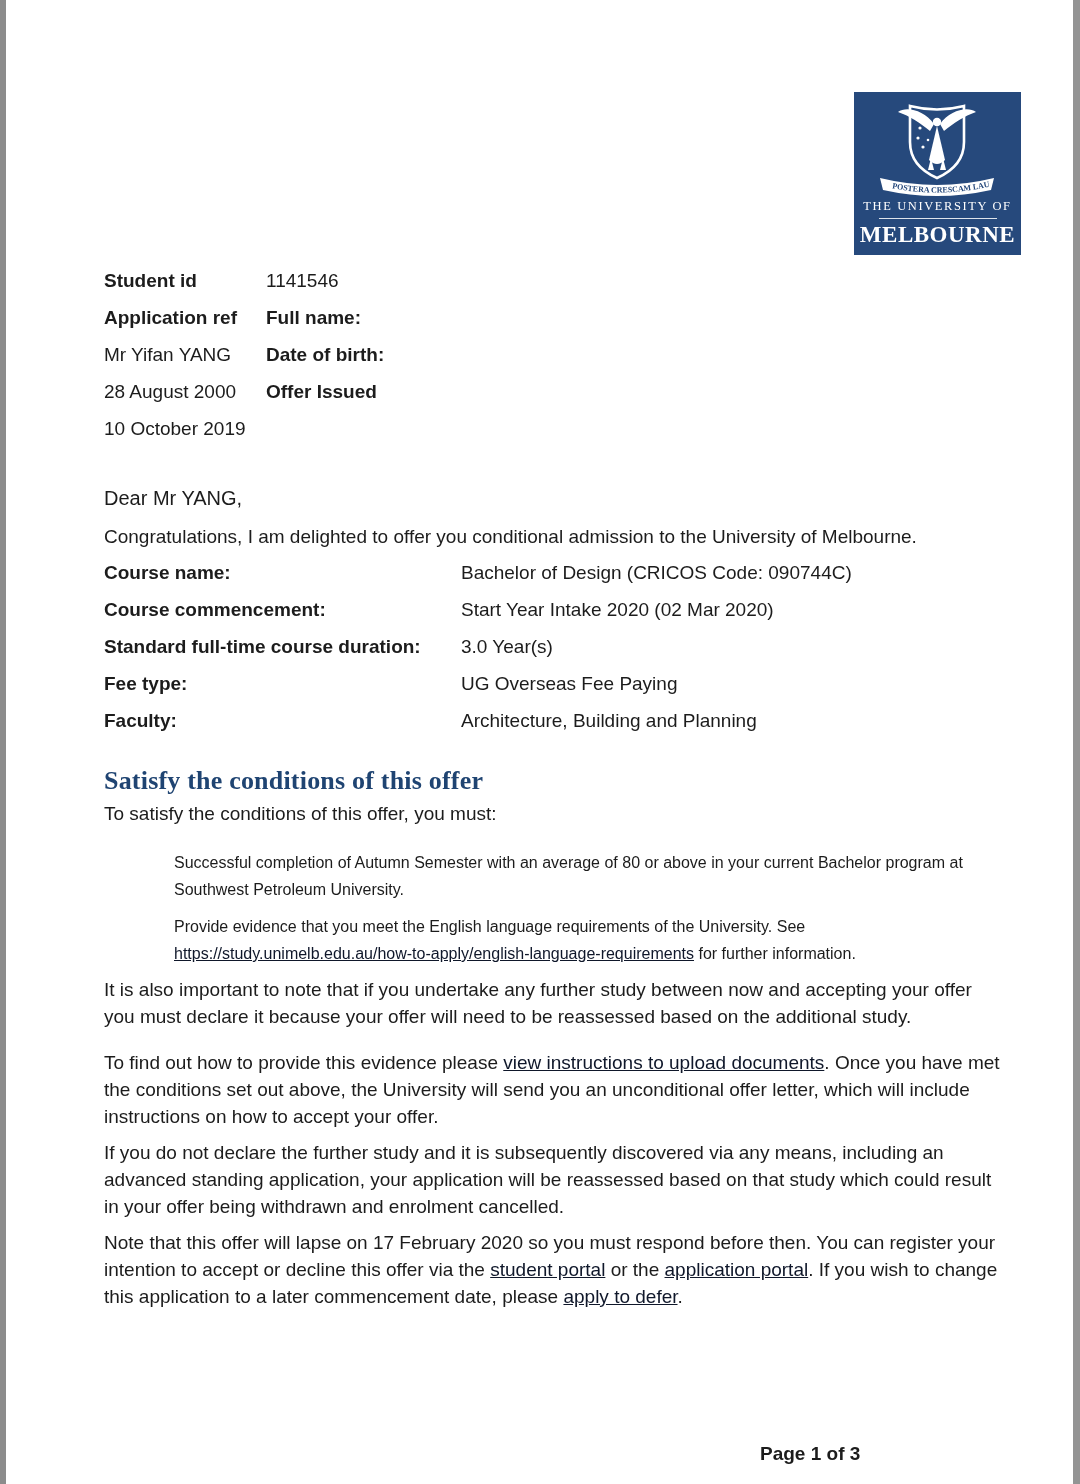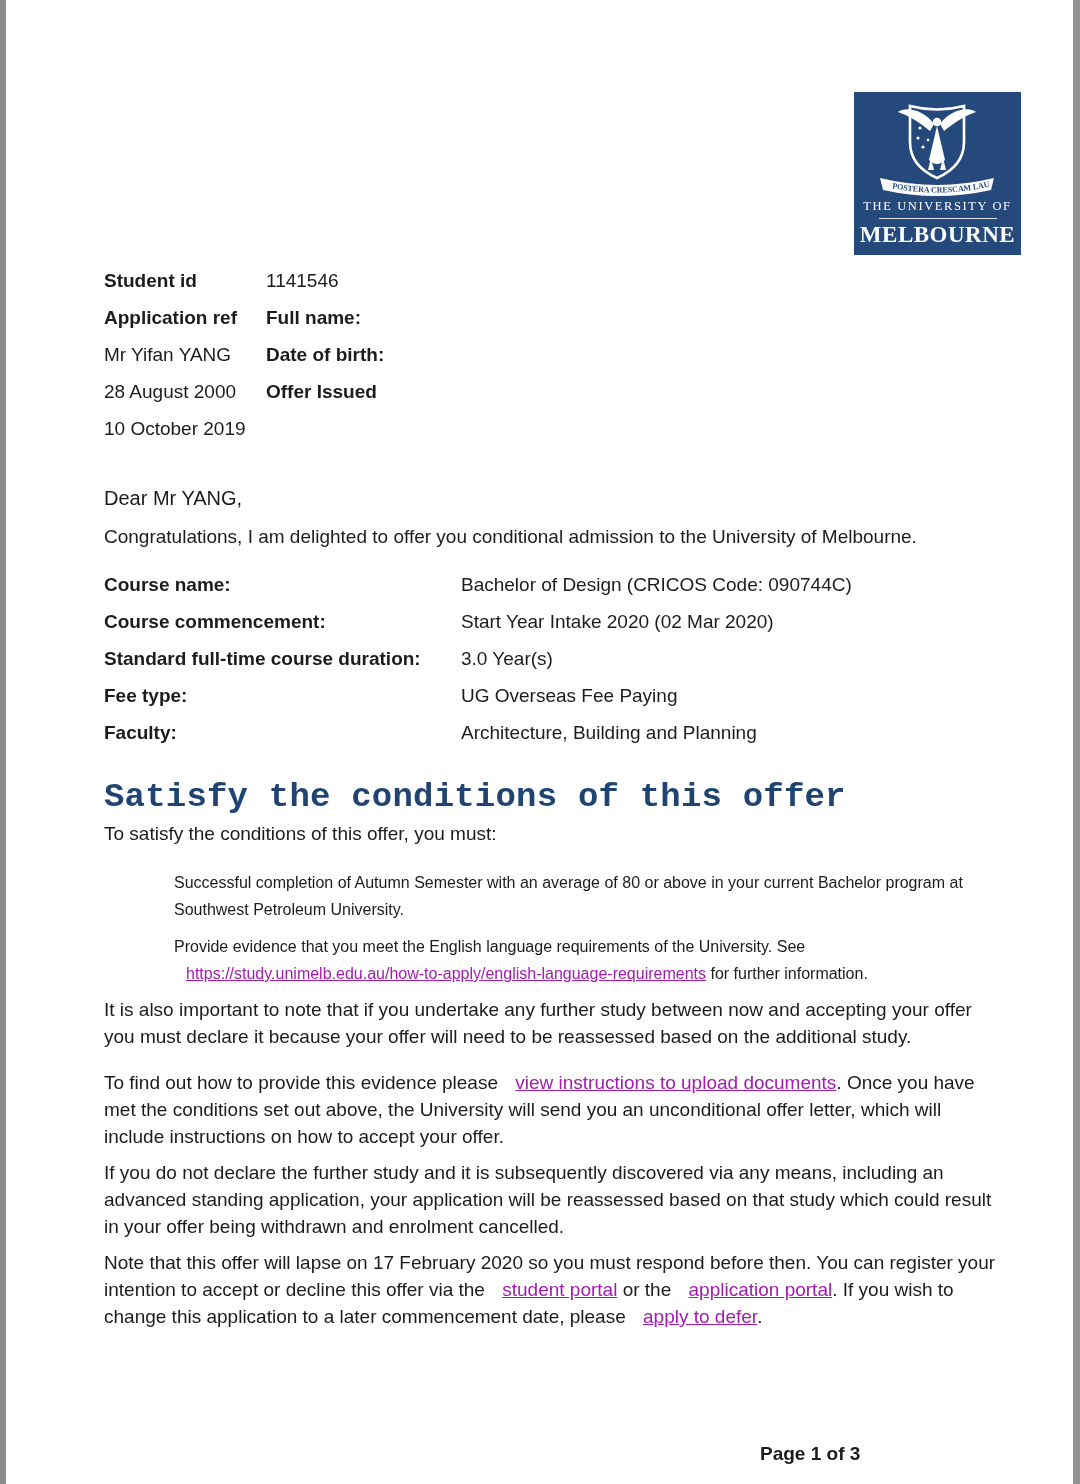--- a/index.html
+++ b/index.html
@@ -51,50 +51,49 @@
   
   .content { position: absolute; left: 104px; top: 262px; width: 897px; }
 
   .kv-table { display: grid; grid-template-columns: 162px 1fr; }
   .kv-table .kv-label { font-weight: bold; line-height: 37px; font-size: 19px; }
   .kv-table .kv-value { line-height: 37px; font-size: 19px; }
 
   .salutation { margin: 38px 0 0 0; font-size: 20px; line-height: 27px; }
   .intro      { margin: 11px 0 0 0; font-size: 19px; line-height: 27px; }
 
-  .course-table { display: grid; grid-template-columns: 357px 1fr; margin-top: 16px; }
+  .course-table { display: grid; grid-template-columns: 357px 1fr; margin-top: 4px; }
   .course-table .kv-label { font-weight: bold; line-height: 37px; font-size: 19px; }
   .course-table .kv-value { line-height: 37px; font-size: 19px; }
 
   h1.section-heading {
-    font-family: Liberation Mono, monospace;
-    font-size: 34px;
+    font-family: Liberation Serif, serif;
+    font-size: 26px;
     font-weight: bold;
     color: #1F4472;
     margin: 27px 0 0 0;
     letter-spacing: 0.2px;
   }
   .section-sub { margin: 4px 0 0 0; font-size: 19px; line-height: 27px; }
 
   .condition {
     margin: 22px 0 0 70px;
     width: 808px;
     font-size: 16px;
     line-height: 27px;
   }
   .condition + .condition { margin-top: 10px; }
 
   .para { margin: 19px 0 0 0; font-size: 19px; line-height: 27px; width: 897px; }
   .para.tight { margin-top: 9px; }
 
   a.doc-link, .doc-link {
-    color: #a21caf;
+    color: #0f172a;
     text-decoration: underline;
     cursor: pointer;
-    margin-left: 12px;
   }
 
   .page-footer {
     position: absolute;
     left: 760px; top: 1443px;
     font-size: 19px;
     color: #1c1c1c;
     font-weight: bold;
   }
 </style>

